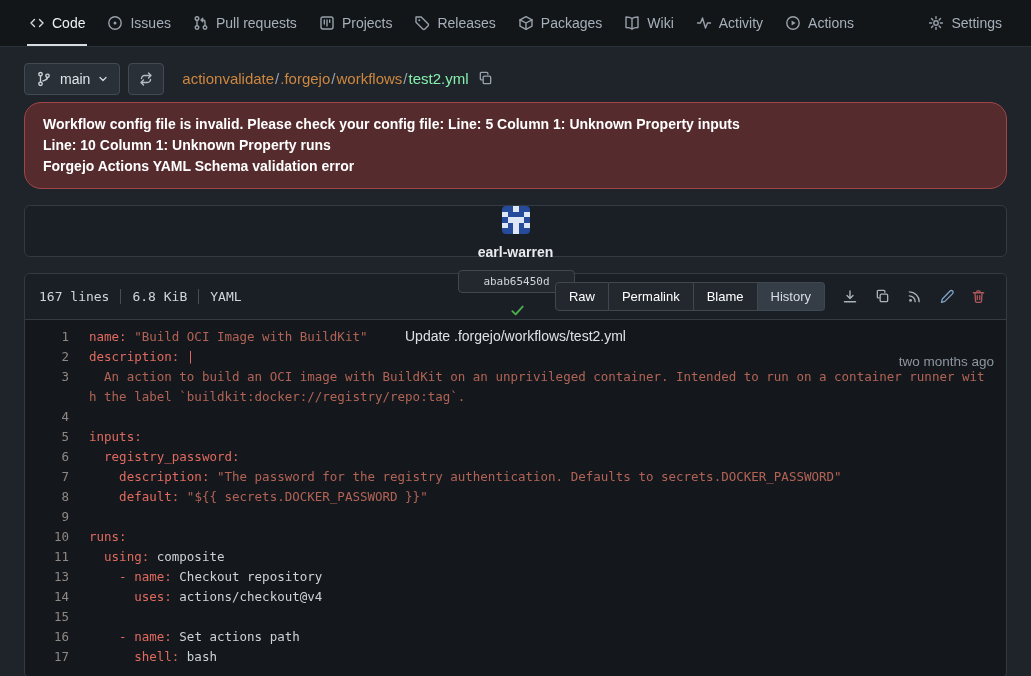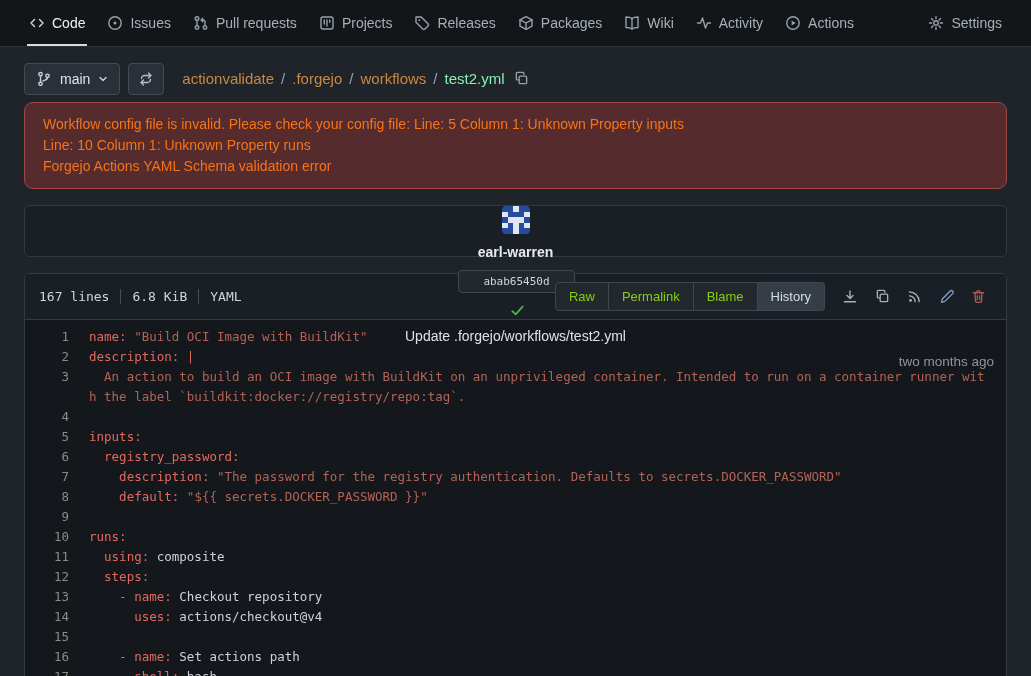--- a/index.html
+++ b/index.html
@@ -30,30 +30,30 @@
   
   .crumb-row { display:flex; align-items:center; padding:12px 24px 4px; height:55px; }
   .branch-btn {
     display:flex; align-items:center; gap:8px; background:#2a3037; border:1px solid #424b54;
     border-radius:4px; height:32px; padding:0 11px; font-size:14px; color:#dfe4e9;
   }
   .icon-btn {
     display:flex; align-items:center; justify-content:center; width:36px; height:32px;
     background:#2a3037; border:1px solid #424b54; border-radius:4px; color:#c3ccd4; margin-left:8px;
   }
-  .crumbs { display:flex; align-items:center; gap:7px; font-size:15px; margin-left:18px; }
+  .crumbs { display:flex; align-items:center; gap:1px; font-size:15px; margin-left:18px; }
   .crumbs .link { color:#cd873f; cursor:pointer; }
   .crumbs .sep { color:#98a2ab; }
   .crumbs .current { color:#86efac; }
   .copy-path { background:none; border:none; color:#a7b1ba; margin-left:9px; display:flex; align-items:center; }
 
   
   .error-banner {
-    margin:0 24px; background:#552b2d; border:1px solid #a04648; border-radius:9px;
-    padding:11px 18px; font-size:14px; color:#f97316; line-height:21px;
+    margin:0 24px; background:#552b2d; border:1px solid #a04648; border-radius:17px;
+    padding:11px 18px; font-size:14px; color:#ffffff; line-height:21px;font-weight:bold;
   }
 
   
   .commit-box {
     margin:16px 24px 0; background:#1a1f25; border:1px solid #323a44; border-radius:6px;
     display:flex; align-items:center; height:52px; padding:0 12px; gap:10px; font-size:14px;flex-direction:column;
   }
   .avatar { width:28px; height:28px; border-radius:4px; overflow:hidden; flex:none; display:flex; }
   .author { font-weight:bold; color:#e8ecef; }
   .sha-badge {
@@ -67,21 +67,21 @@
   
   .file-box { margin:16px 24px 0; border:1px solid #323a44; border-radius:6px; overflow:hidden; }
   .file-header {
     display:flex; align-items:center; background:#1a1f25; padding:0 14px; gap:3px;
     border-bottom:1px solid #323a44; height:46px;
   }
   .file-meta { display:flex; align-items:center; gap:11px; font-family:"DejaVu Sans Mono", monospace; font-size:13px; color:#ced5db; }
   .vdiv { width:1px; height:15px; background:#454e58; }
   .btn-group { display:flex; margin-left:auto; margin-right:8px; }
   .gbtn {
-    font-size:13px; color:#84cc16; background:#23282f; border:1px solid #3f4750; padding:6px 13px;
+    font-size:13px; color:#ffffff; background:#23282f; border:1px solid #3f4750; padding:6px 13px;
   }
   .gbtn + .gbtn { border-left:none; }
   .gbtn:first-child { border-radius:4px 0 0 4px; }
   .gbtn:last-child { border-radius:0 4px 4px 0; }
   .gbtn.active { background:#353d46; color:#d8dee4; }
   .hicons { display:flex; align-items:center; gap:4px; }
   .hicon { background:none; border:none; width:28px; height:28px; display:flex; align-items:center; justify-content:center; color:#b9c2ca; }
   .hicon.blue { color:#8db1d8; }
   .hicon.red { color:#c05f5f; }
 
@@ -364,24 +364,20 @@
       </div>
       <div class="cl">
         <span class="ln">10</span>
         <span class="lc"><span class="tk-key">runs:</span></span>
       </div>
       <div class="cl">
         <span class="ln">11</span>
         <span class="lc"><span class="tk-plain">  </span><span class="tk-key">using:</span><span class="tk-plain"> composite</span></span>
       </div>
       <div class="cl">
-        <span class="ln">12</span>
-        <span class="lc"><span class="tk-plain">  </span><span class="tk-key">steps:</span></span>
-      </div>
-      <div class="cl">
         <span class="ln">13</span>
         <span class="lc"><span class="tk-plain">    </span><span class="tk-punct">- </span><span class="tk-key">name:</span><span class="tk-plain"> Checkout repository</span></span>
       </div>
       <div class="cl">
         <span class="ln">14</span>
         <span class="lc"><span class="tk-plain">      </span><span class="tk-key">uses:</span><span class="tk-plain"> actions/checkout@v4</span></span>
       </div>
       <div class="cl">
         <span class="ln">15</span>
         <span class="lc"></span>

